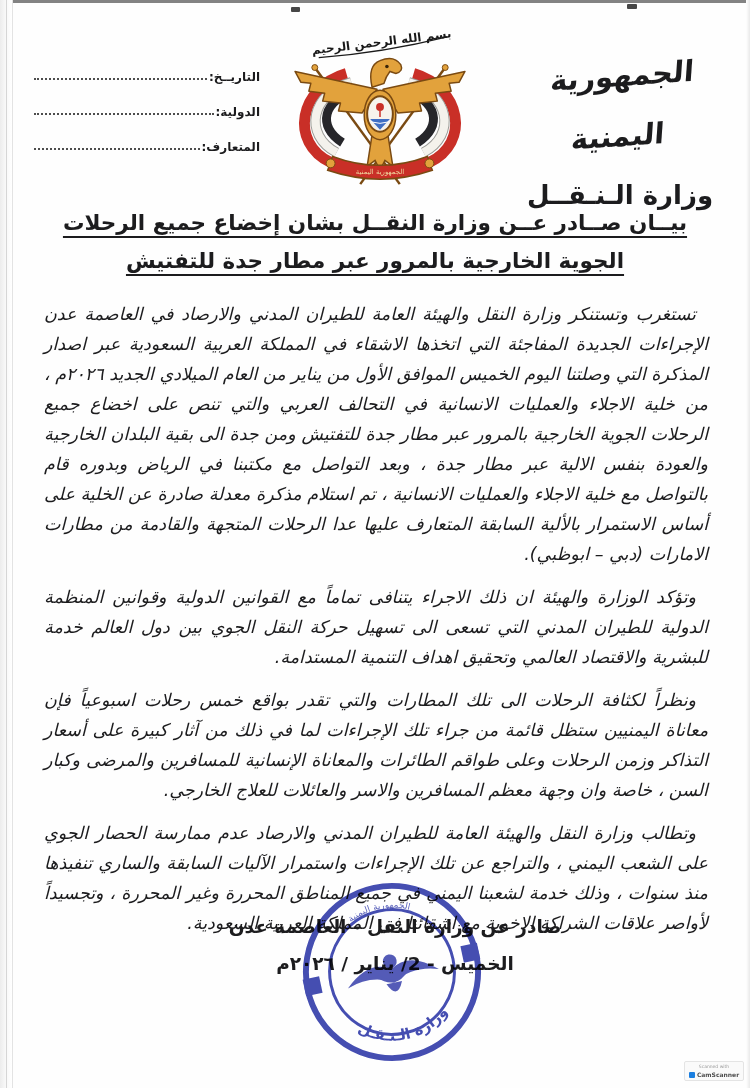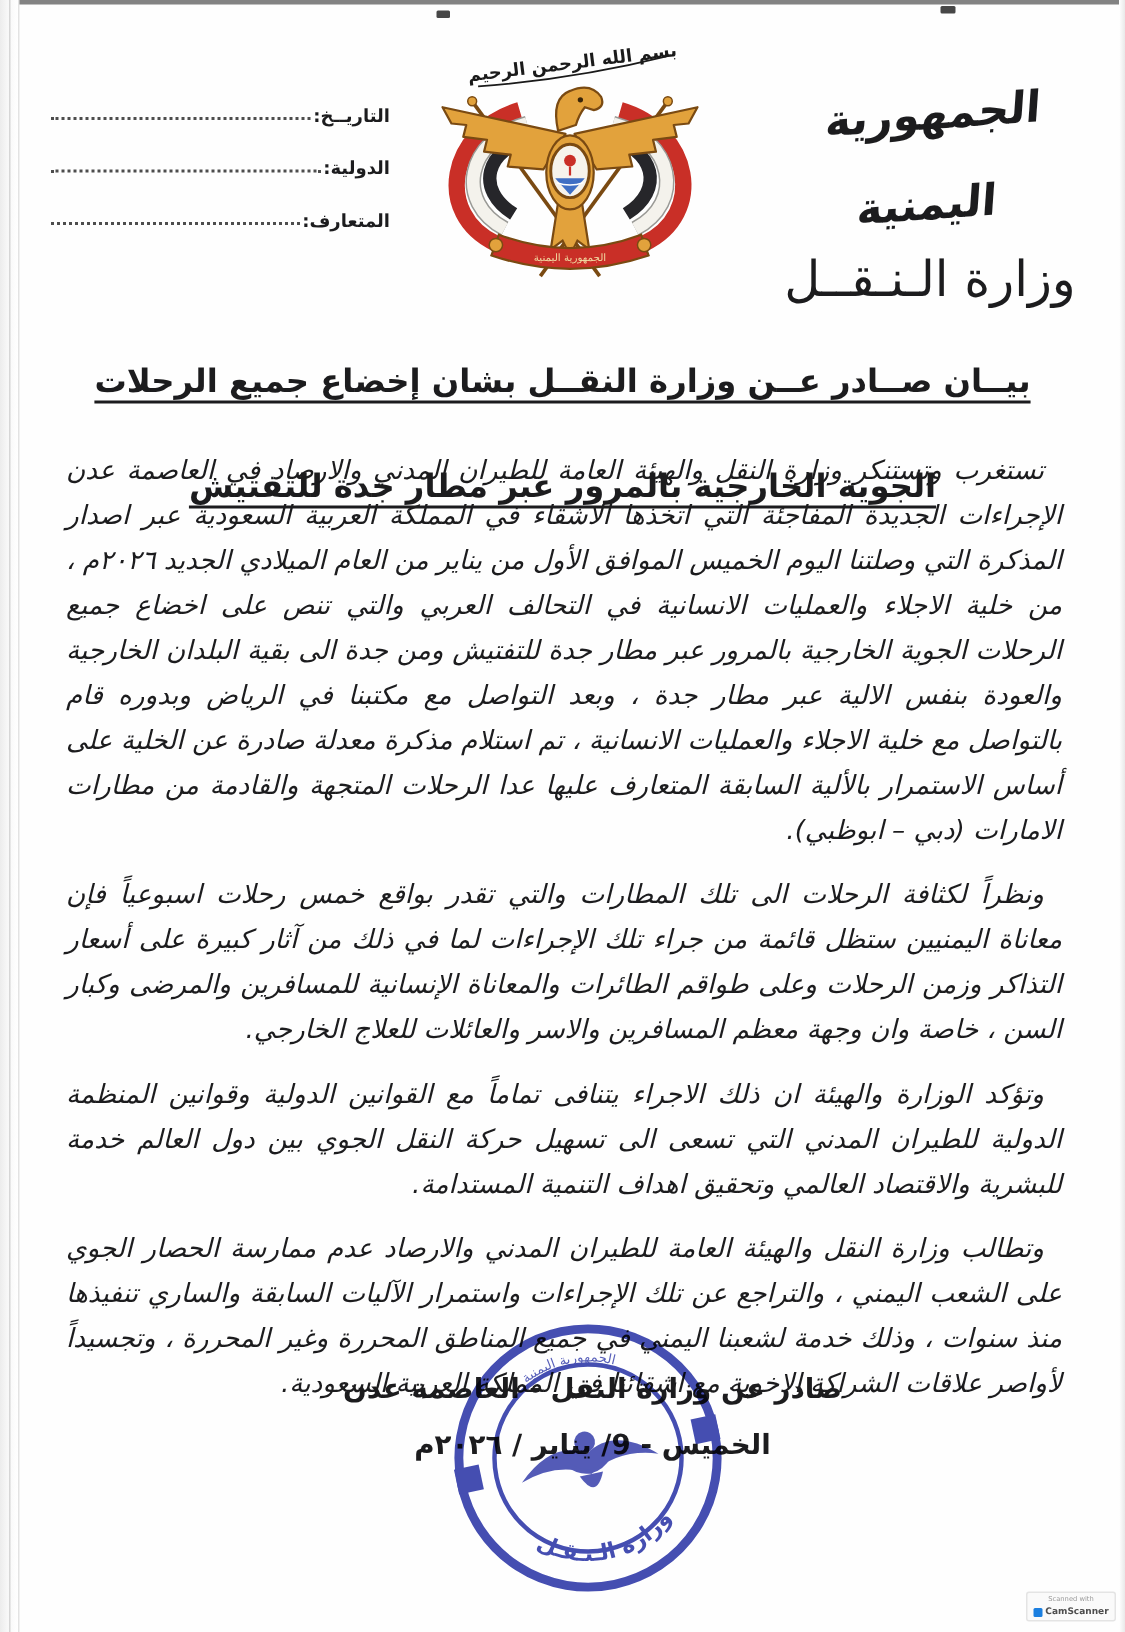--- a/index.html
+++ b/index.html
@@ -18,35 +18,35 @@
   .scan-right-edge{position:absolute;top:0;right:0;width:4px;height:100%;background:linear-gradient(270deg,#e9e9e9,#ffffff);}
   .speck{position:absolute;background:#474747;border-radius:1px;}
 
   
   .hdr-right{position:absolute;top:46px;right:16px;width:228px;text-align:center;}
   .republic-callig{
     font-size:29px;font-weight:700;line-height:60px;
     transform:rotate(-4deg) skewX(-8deg);
     letter-spacing:0;
   }
-  .ministry-name{font-size:33px;font-weight:400;}
+  .ministry-name{font-size:26px;font-weight:700;margin-top:14px;}
 
   .emblem-wrap{position:absolute;top:28px;left:281px;width:198px;height:166px;}
   .emblem-wrap svg{width:100%;height:100%;}
 
   .hdr-fields{position:absolute;top:60px;left:34px;width:226px;direction:rtl;}
   .field-row{display:flex;align-items:flex-end;margin-bottom:11px;height:24px;}
   .field-label{font-size:12px;font-weight:700;white-space:nowrap;}
   .field-dots{flex:1;border-bottom:2px dotted #4d4d4d;margin:0 2px 4px 0;height:0;}
 
   
   .doc-title{position:absolute;top:204px;left:55px;right:55px;text-align:center;direction:rtl;}
   .doc-title .t-line{
     display:inline-block;font-size:21.5px;font-weight:800;line-height:38px;
-    text-decoration:underline;text-decoration-thickness:2px;text-underline-offset:6px;margin-top:32px;
+    text-decoration:underline;text-decoration-thickness:2px;text-underline-offset:6px;
   }
 
   
   .doc-body{position:absolute;top:299px;left:44px;right:42px;direction:rtl;}
   .doc-body p{
     margin:0 0 13px 0;
     font-size:17.5px;line-height:30px;
     text-align:justify;text-justify:inter-word;
     text-indent:12px;
     font-style:italic;
@@ -158,28 +158,28 @@
     </div>
   </div>
 
   <div class="doc-title">
     <span class="t-line">بيــان صــادر عــن وزارة النقــل بشان إخضاع جميع الرحلات</span><br>
     <span class="t-line">الجوية الخارجية بالمرور عبر مطار جدة للتفتيش</span>
   </div>
 
   <div class="doc-body">
     <p>تستغرب وتستنكر وزارة النقل والهيئة العامة للطيران المدني والارصاد في العاصمة عدن الإجراءات الجديدة المفاجئة التي اتخذها الاشقاء في المملكة العربية السعودية عبر اصدار المذكرة التي وصلتنا اليوم الخميس الموافق الأول من يناير من العام الميلادي الجديد ٢٠٢٦م ، من خلية الاجلاء والعمليات الانسانية في التحالف العربي والتي تنص على اخضاع جميع الرحلات الجوية الخارجية بالمرور عبر مطار جدة للتفتيش ومن جدة الى بقية البلدان الخارجية والعودة بنفس الالية عبر مطار جدة ، وبعد التواصل مع مكتبنا في الرياض وبدوره قام بالتواصل مع خلية الاجلاء والعمليات الانسانية ، تم استلام مذكرة معدلة صادرة عن الخلية على أساس الاستمرار بالألية السابقة المتعارف عليها عدا الرحلات المتجهة والقادمة من مطارات الامارات (دبي – ابوظبي).</p>
+    <p>وتؤكد الوزارة والهيئة ان ذلك الاجراء يتنافى تماماً مع القوانين الدولية وقوانين المنظمة الدولية للطيران المدني التي تسعى الى تسهيل حركة النقل الجوي بين دول العالم خدمة للبشرية والاقتصاد العالمي وتحقيق اهداف التنمية المستدامة.</p>
     <p>ونظراً لكثافة الرحلات الى تلك المطارات والتي تقدر بواقع خمس رحلات اسبوعياً فإن معاناة اليمنيين ستظل قائمة من جراء تلك الإجراءات لما في ذلك من آثار كبيرة على أسعار التذاكر وزمن الرحلات وعلى طواقم الطائرات والمعاناة الإنسانية للمسافرين والمرضى وكبار السن ، خاصة وان وجهة معظم المسافرين والاسر والعائلات للعلاج الخارجي.</p>
-    <p>وتؤكد الوزارة والهيئة ان ذلك الاجراء يتنافى تماماً مع القوانين الدولية وقوانين المنظمة الدولية للطيران المدني التي تسعى الى تسهيل حركة النقل الجوي بين دول العالم خدمة للبشرية والاقتصاد العالمي وتحقيق اهداف التنمية المستدامة.</p>
     <p>وتطالب وزارة النقل والهيئة العامة للطيران المدني والارصاد عدم ممارسة الحصار الجوي على الشعب اليمني ، والتراجع عن تلك الإجراءات واستمرار الآليات السابقة والساري تنفيذها منذ سنوات ، وذلك خدمة لشعبنا اليمني في جميع المناطق المحررة وغير المحررة ، وتجسيداً لأواصر علاقات الشراكة الاخوية مع اشقائنا في المملكة العربية السعودية.</p>
   </div>
 
   <div class="signature">
     <div class="s-line">صادر عن وزارة النقل - العاصمة عدن</div>
-    <div class="s-line">الخميس - 9/ يناير / ٢٠٢٦م</div>
+    <div class="s-line">الخميس - 2/ يناير / ٢٠٢٦م</div>
   </div>
 
   <div class="stamp">
     <svg viewBox="0 0 190 190" xmlns="http://www.w3.org/2000/svg">
       <g fill="none" stroke="#2b35a8">
         <circle cx="95" cy="95" r="87" stroke-width="6"></circle>
         <circle cx="95" cy="95" r="63" stroke-width="3"></circle>
       </g>
       <rect x="5" y="84" width="17" height="17" fill="#2b35a8"></rect>
       <rect x="168" y="84" width="17" height="17" fill="#2b35a8"></rect>

